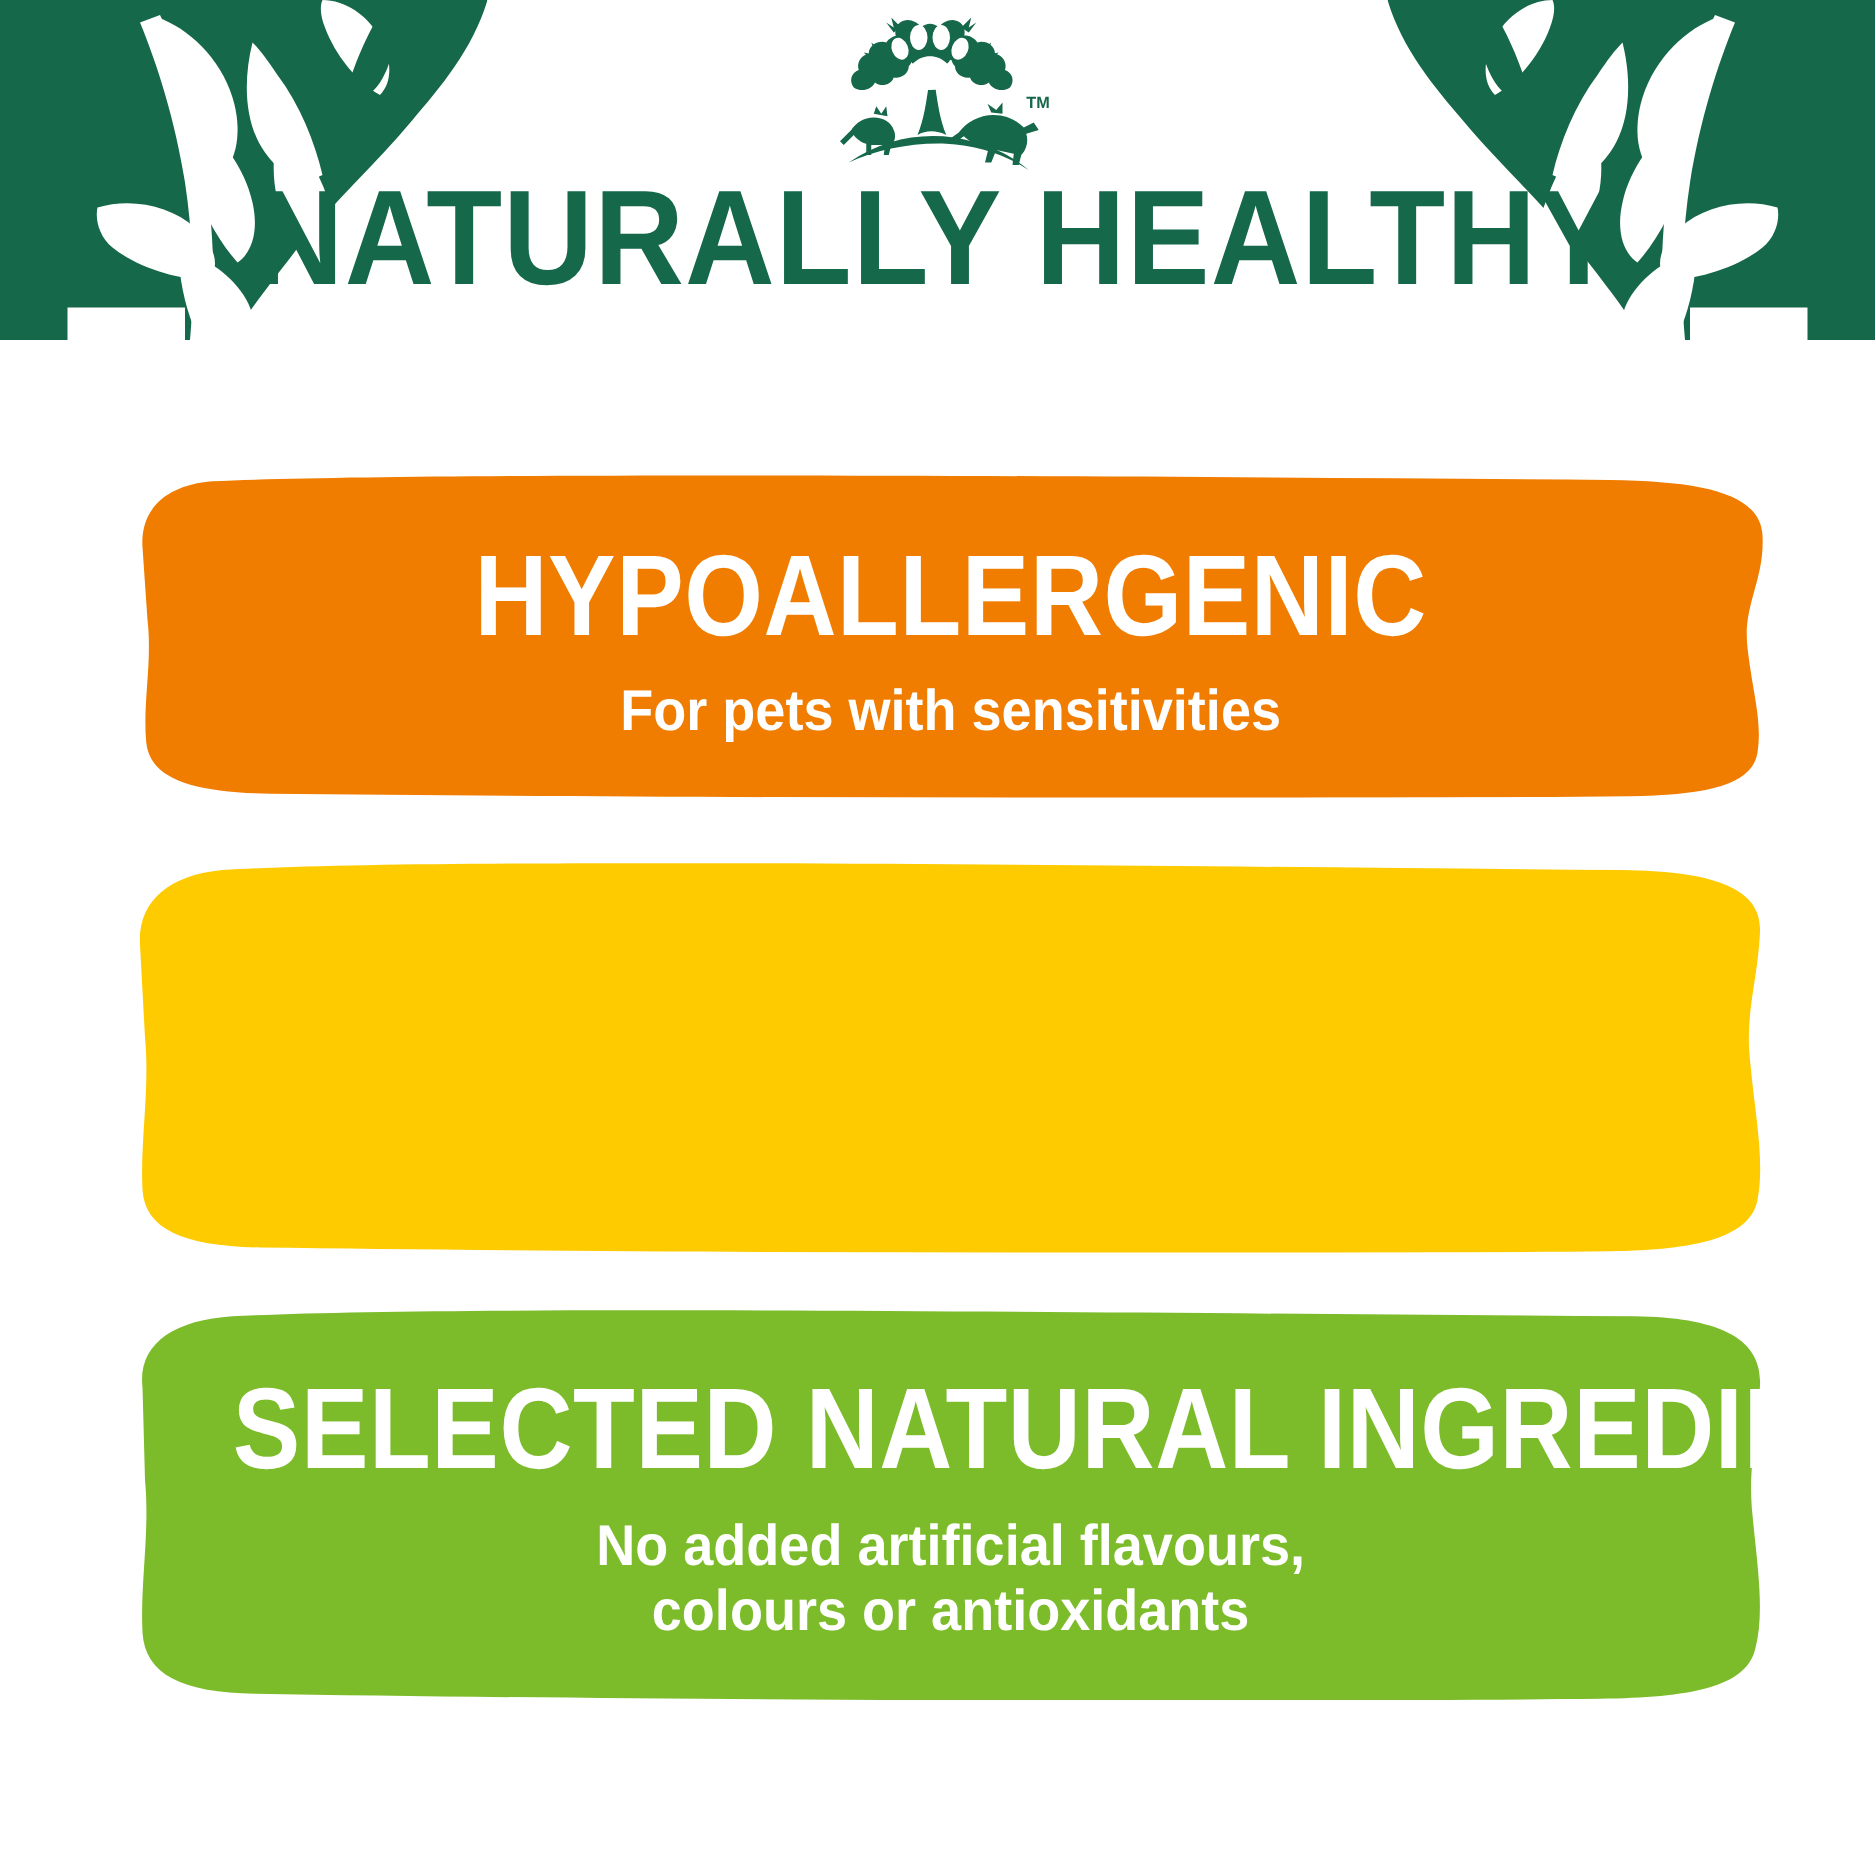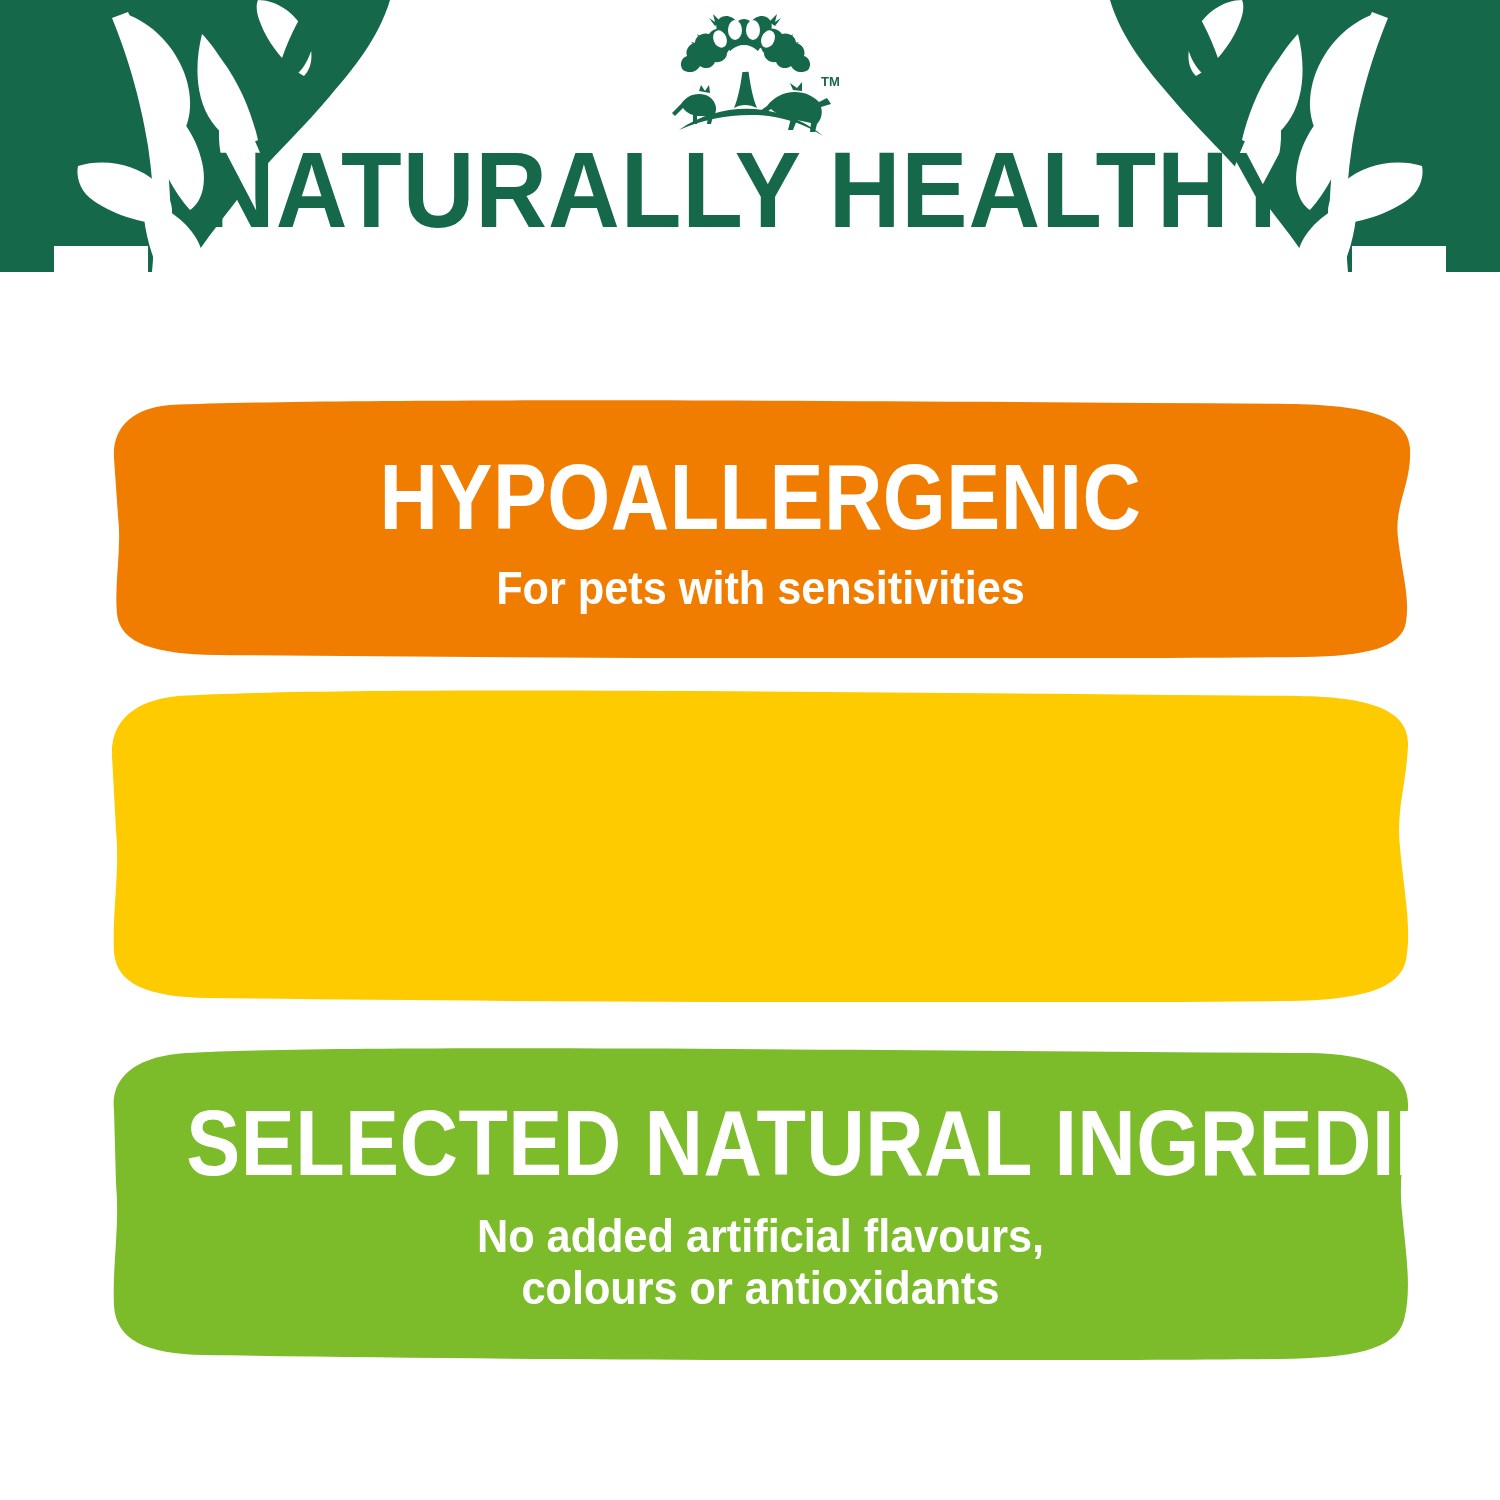--- a/index.html
+++ b/index.html
@@ -96,21 +96,21 @@
     white-space: nowrap;
   }
   .banner-sub {
     font-weight: 700;
     color: #ffffff;
     line-height: 1.12;
     transform: scaleX(0.94);
   }
 
   
-  #banner-hypoallergenic { top: 400px; height: 258px; }
+  #banner-hypoallergenic { top: 380px; height: 258px; }
   #banner-hypoallergenic .banner-heading { font-size: 92px; margin-top: 8px; }
   #banner-hypoallergenic .banner-sub { font-size: 46px; margin-top: 20px; }
 
   
   #banner-complete-balanced { top: 690px; height: 312px; }
   #banner-complete-balanced .banner-heading { font-size: 92px; margin-top: 6px; }
   #banner-complete-balanced .banner-sub { font-size: 46px; margin-top: 20px; }
 
   
   #banner-selected-natural { top: 1048px; height: 312px; }

